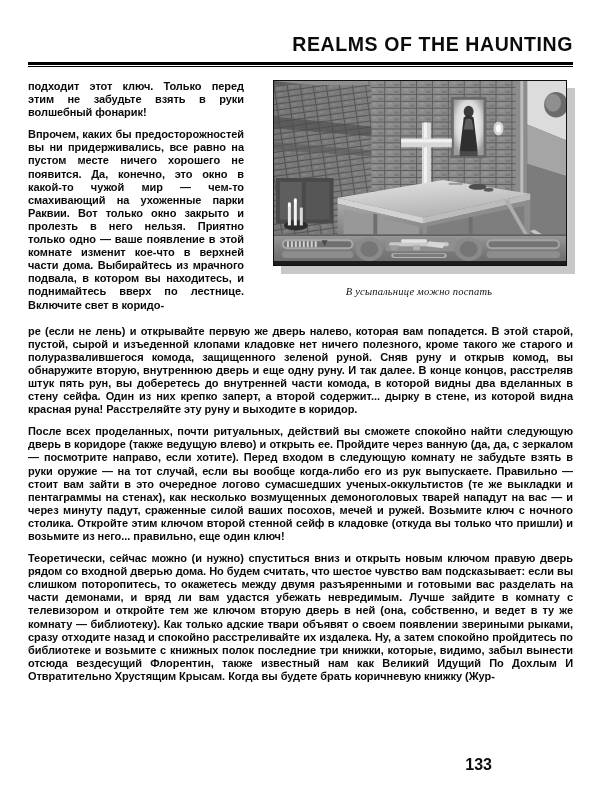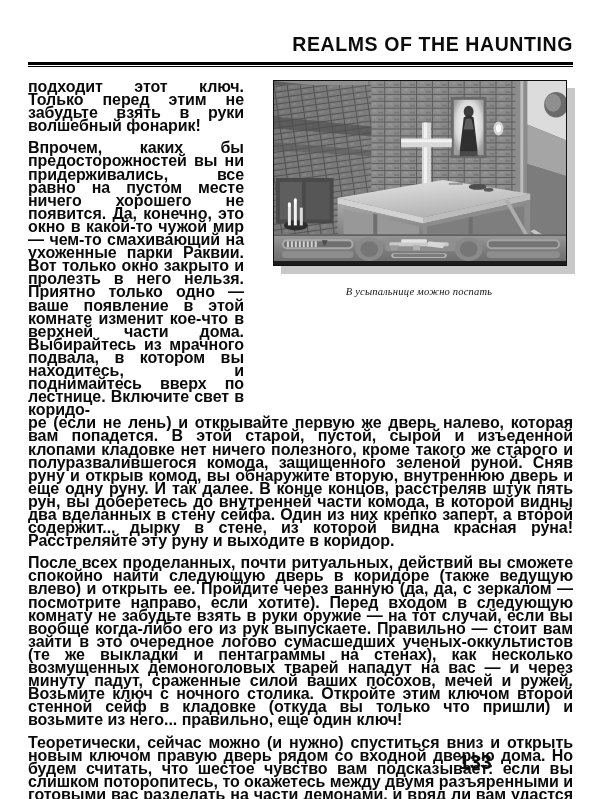--- a/index.html
+++ b/index.html
@@ -48,21 +48,21 @@
 
   
   .content {
     position:absolute;
     left:28px; top:80px;
     width:545px;
   }
 
   p.para {
     margin:0 0 9px 0;
-    font-size:16px;
+    font-size:11px;
     line-height:13.1px;
     text-align:justify;
     font-weight:bold;
     font-family:"Liberation Sans", sans-serif;
     letter-spacing:-0.05px;
     color:#0a0a0a;
   }
   p.para:last-child { margin-bottom:0; }
 
   
@@ -105,30 +105,30 @@
     line-height:13px;
     color:#111;
     letter-spacing:0.2px;
   }
 
   .narrow-col {
     width:216px;
   }
   .narrow-col p.para { text-align:justify; }
 
-  .full-flow { clear:both; }
+  .full-flow { clear:both;margin-top:13px; }
 
   
   .folio {
     position:absolute;
     right:27px;
     bottom:25px;
     font-family:"Liberation Sans", sans-serif;
     font-weight:bold;
-    font-size:20px;
+    font-size:16px;
     color:#0b0b0b;
   }
 </style>
 </head>
 <body>
 
 <div class="page">
 
   <div class="header">
     <div class="header-title">REALMS OF THE HAUNTING</div>

